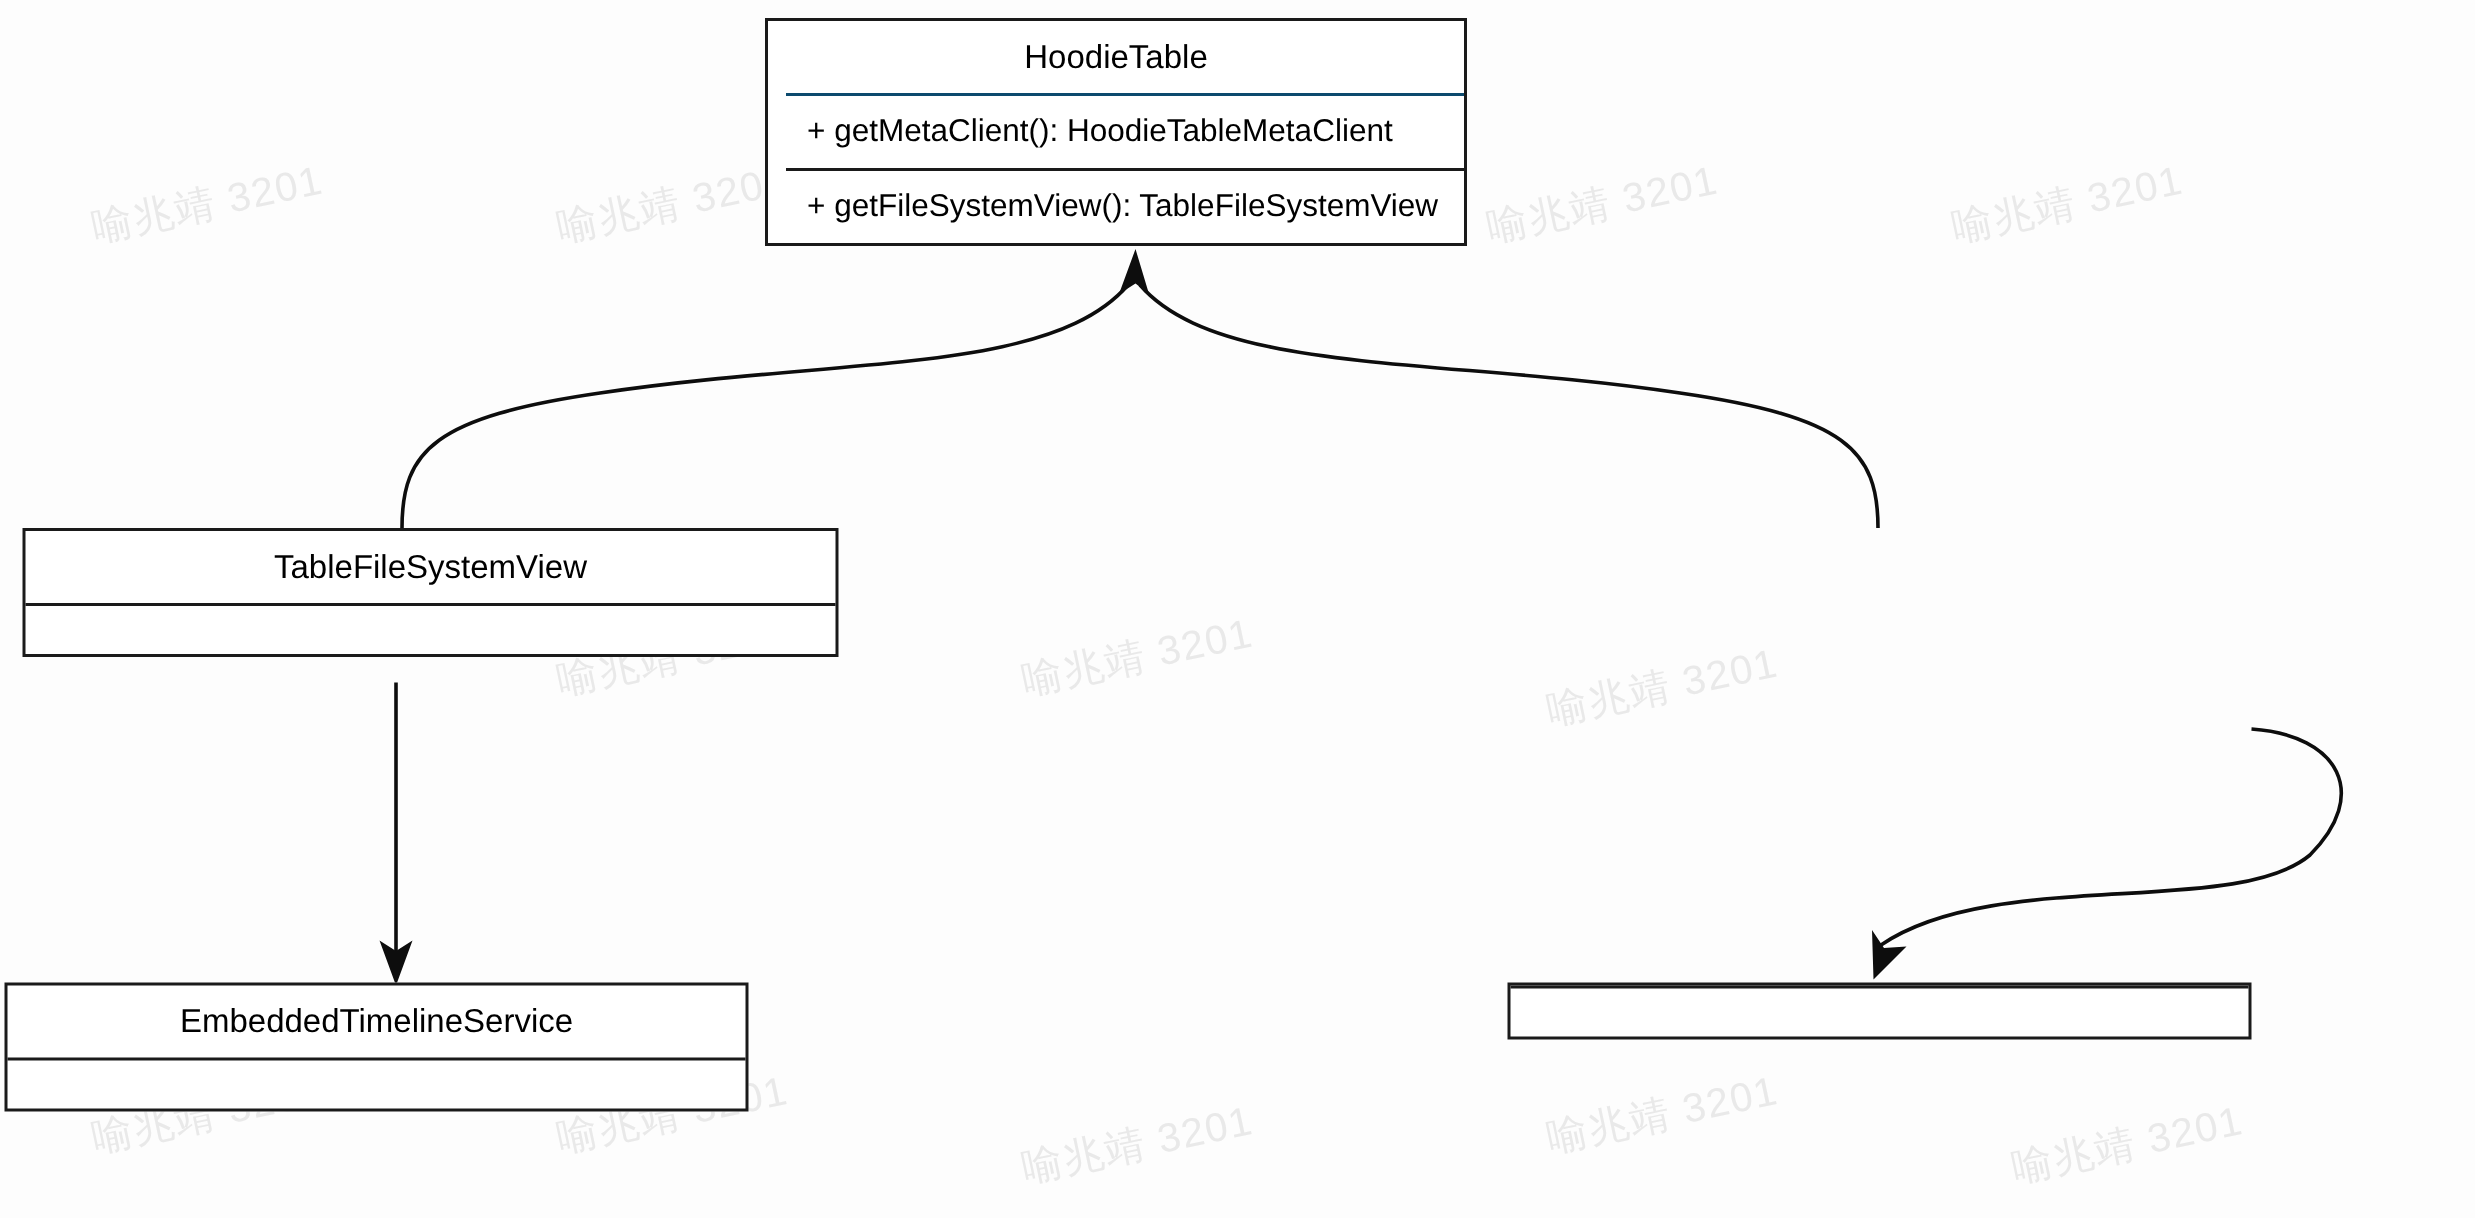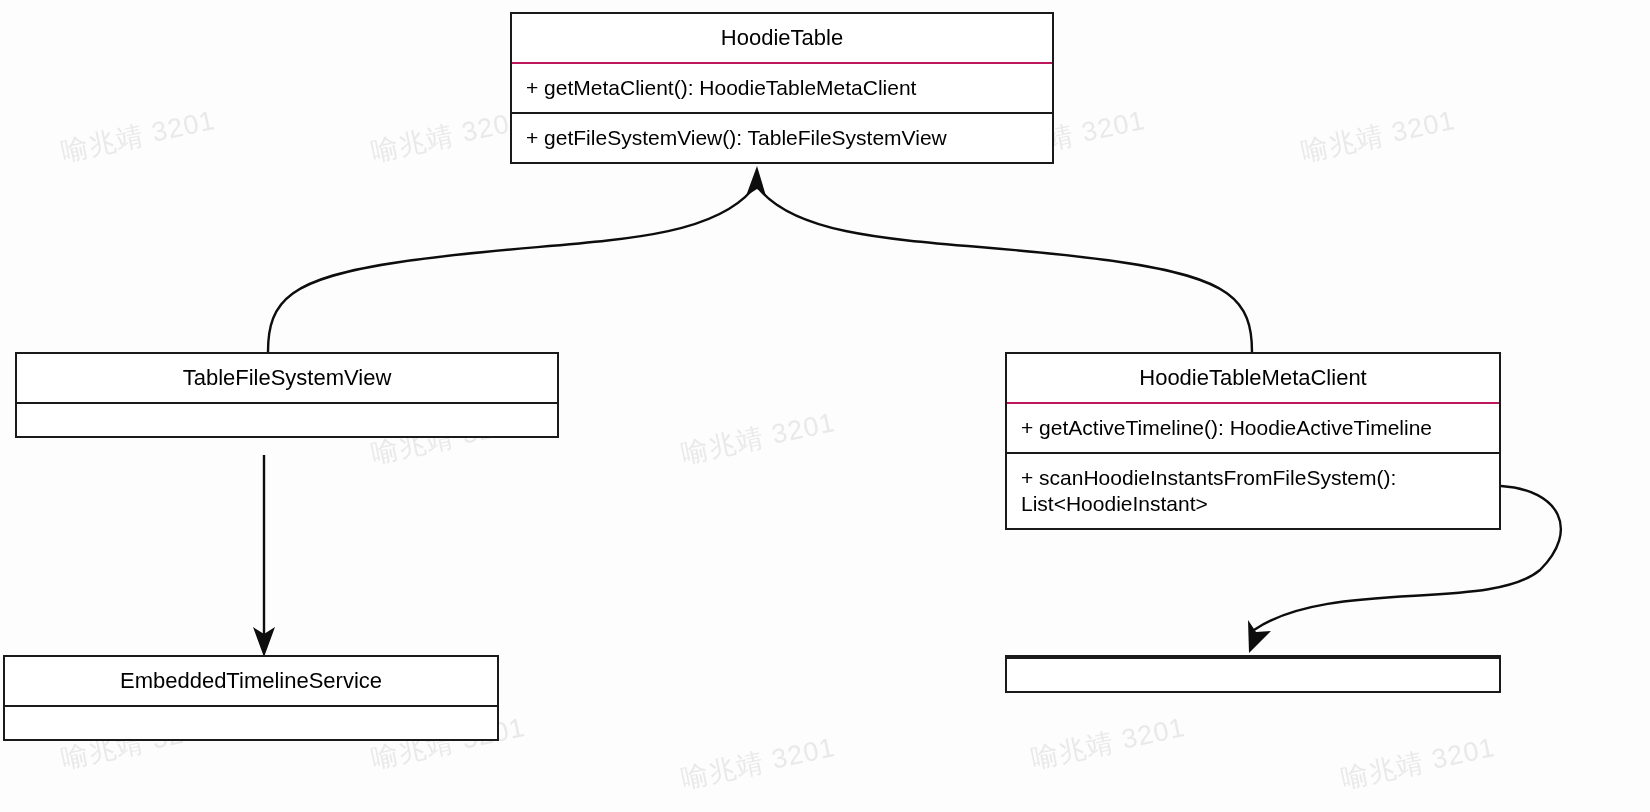--- a/index.html
+++ b/index.html
@@ -85,39 +85,40 @@
     font-size: 21px;
     color: #000;
     line-height: 1.28;
   }
   .uml-compartment.empty {
     min-height: 34px;
     padding: 0;
   }
   .uml-members {
     box-sizing: border-box;
-    border-top: 2px solid #be185d;
+    border-top: 2px solid #0c4a6e;
     display: flex;
     flex-direction: column;
     flex: 1;
+    margin-left: 12px;
   }
   .uml-member {
     box-sizing: border-box;
     padding: 11px 14px;
     font-size: 21px;
     color: #000;
     line-height: 1.25;
     white-space: pre-line;
   }
   .uml-member + .uml-member {
     border-top: 2px solid #1a1a1a;
   }
 
   
-  #box-hoodie-table      { left: 510px;  top: 12px;  width: 544px; }
+  #box-hoodie-table      { left: 510px;  top: 12px;  width: 468px; }
   #box-table-fsview      { left: 15px;   top: 352px; width: 544px; }
   #box-meta-client       { left: 1005px; top: 352px; width: 496px; }
   #box-embedded-timeline { left: 3px;   top: 655px; width: 496px; }
   #box-active-timeline   { left: 1005px; top: 655px; width: 496px; }
 </style>
 </head>
 <body>
 
 <div id="canvas">
 
@@ -173,28 +174,20 @@
       <div class="uml-member">+ getMetaClient(): HoodieTableMetaClient</div>
       <div class="uml-member">+ getFileSystemView(): TableFileSystemView</div>
     </div>
   </div>
 
   <div class="uml-class" id="box-table-fsview">
     <div class="uml-name">TableFileSystemView</div>
     <div class="uml-compartment empty"></div>
   </div>
 
-  <div class="uml-class" id="box-meta-client">
-    <div class="uml-name">HoodieTableMetaClient</div>
-    <div class="uml-members">
-      <div class="uml-member">+ getActiveTimeline(): HoodieActiveTimeline</div>
-      <div class="uml-member">+ scanHoodieInstantsFromFileSystem():
-List&lt;HoodieInstant&gt;</div>
-    </div>
-  </div>
 
   <div class="uml-class" id="box-embedded-timeline">
     <div class="uml-name">EmbeddedTimelineService</div>
     <div class="uml-compartment empty"></div>
   </div>
 
   <div class="uml-class" id="box-active-timeline">
     <div class="uml-compartment empty"></div>
   </div>
 

